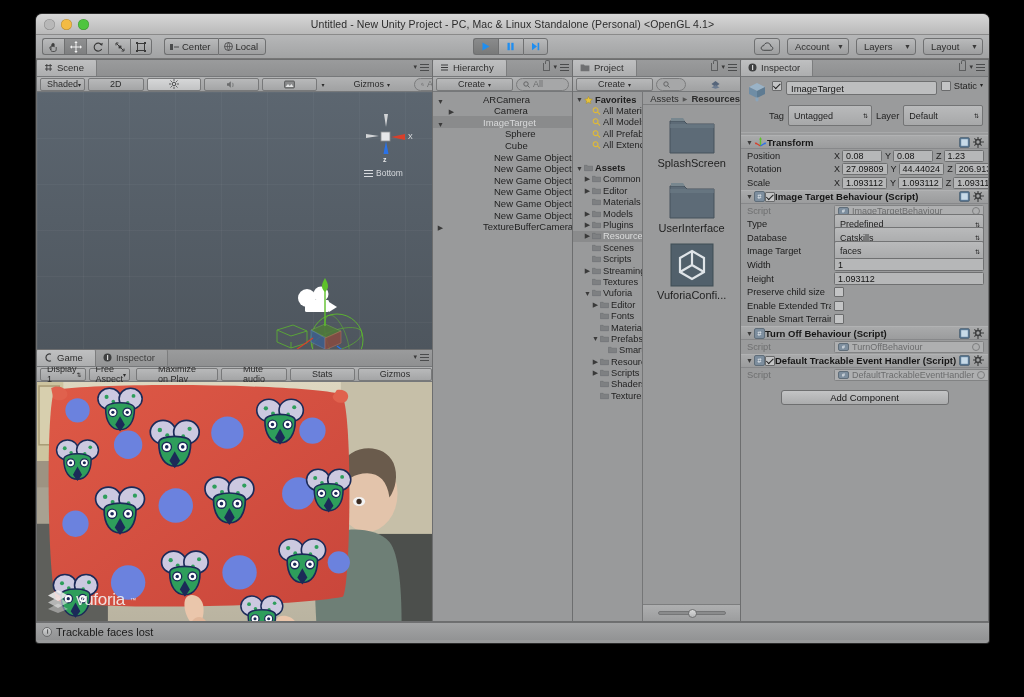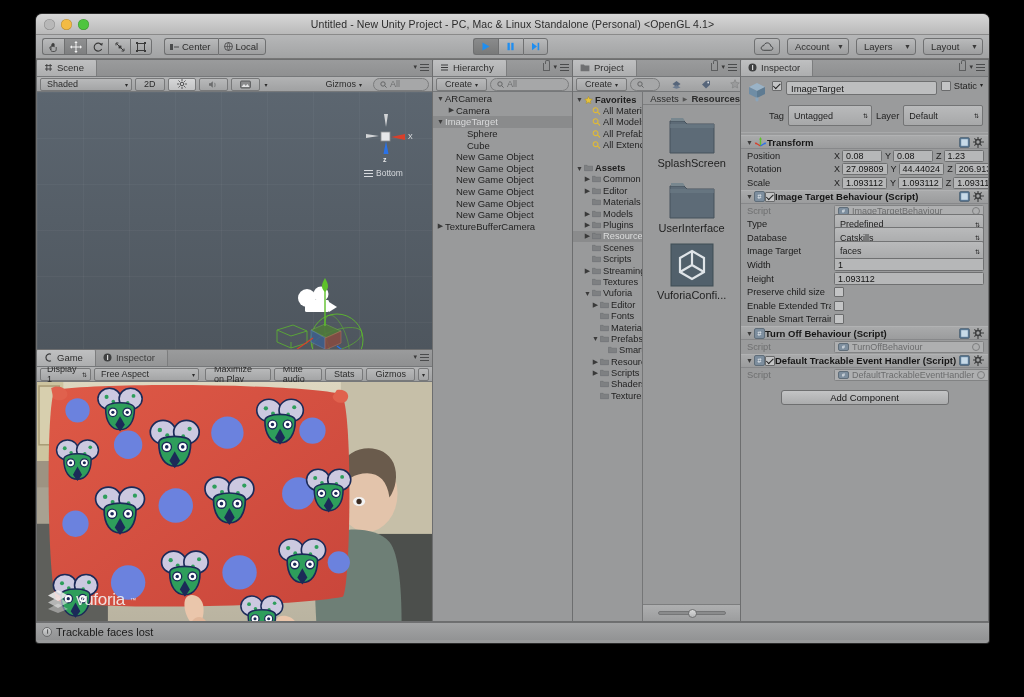--- a/index.html
+++ b/index.html
@@ -99,21 +99,21 @@
     border-radius:3px 3px 0 0;
   }
   .tab.inactive{ background:linear-gradient(#a2a3a4,#949596); color:#3b3b3b; }
   .tabmenu{ position:absolute; right:3px; top:3px; display:flex; gap:3px; align-items:center; }
   .subbar{
     height:15px; background:linear-gradient(#b2b3b4,#a0a1a2);
     border-bottom:1px solid #76787a;
     display:flex; align-items:center; gap:3px; padding:0 3px;
   }
   .sbtn{
-    height:13px; padding:0 8px; background:linear-gradient(#b8b9ba,#a4a5a6);
+    height:13px; padding:0 21px; background:linear-gradient(#b8b9ba,#a4a5a6);
     border:1px solid #78797a; border-radius:2px;
     display:flex; align-items:center; gap:3px; font-size:9px; color:#2b2b2b;
   }
   .sbtn.flat{ border:none; background:transparent; }
   .sdrop{
     height:13px; background:linear-gradient(#b8b9ba,#a4a5a6);
     border:1px solid #78797a; border-radius:2px;
     display:flex; align-items:center; justify-content:space-between;
     padding:0 3px 0 6px; font-size:9px; color:#2b2b2b;
   }
@@ -128,22 +128,22 @@
   .scene-grid{ position:absolute; inset:0; opacity:.5;
     background-image:
       linear-gradient(to right, rgba(255,255,255,.07) 1px, transparent 1px),
       linear-gradient(to bottom, rgba(255,255,255,.07) 1px, transparent 1px);
     background-size:46px 46px; }
   .scene-gizmo{ position:absolute; right:14px; top:16px; width:64px; height:70px; }
   .gizmo-label{ position:absolute; left:10px; bottom:0; font-size:8.5px; color:#d7dade;
     display:flex; align-items:center; gap:3px; }
   
   .hier{ flex:1; background:#999a9b; overflow:hidden; padding-top:1px; }
-  .hrow{ height:11.6px; display:flex; align-items:center; font-size:9.5px; color:#1f1f1f;
-    padding-left:3px; white-space:nowrap; }
+  .hrow{ height:11.6px; display:flex; align-items:flex-end; font-size:9.5px; color:#1f1f1f;
+    padding-left:3px; white-space:nowrap;gap:38px; }
   .hrow.sel{ background:#8a8b8c; color:#d8d9da; }
   .tri{ width:9px; font-size:7px; color:#3a3a3a; flex:0 0 9px; text-align:center; }
   .tri.empty{ color:transparent; }
   
   .projbody{ flex:1; display:flex; overflow:hidden; }
   .projtree{ width:80px; background:#999a9b; border-right:1px solid #757677; padding-top:2px; overflow:hidden; }
   .prow{ height:11.4px; display:flex; align-items:center; font-size:9.3px; color:#1f1f1f; white-space:nowrap; }
   .prow.sel{ background:#8a8b8c; color:#dcdddd; }
   .fico{ width:9px; height:8px; margin-right:2px; flex:0 0 9px; }
   .projmain{ flex:1; display:flex; flex-direction:column; background:#999a9b; }

